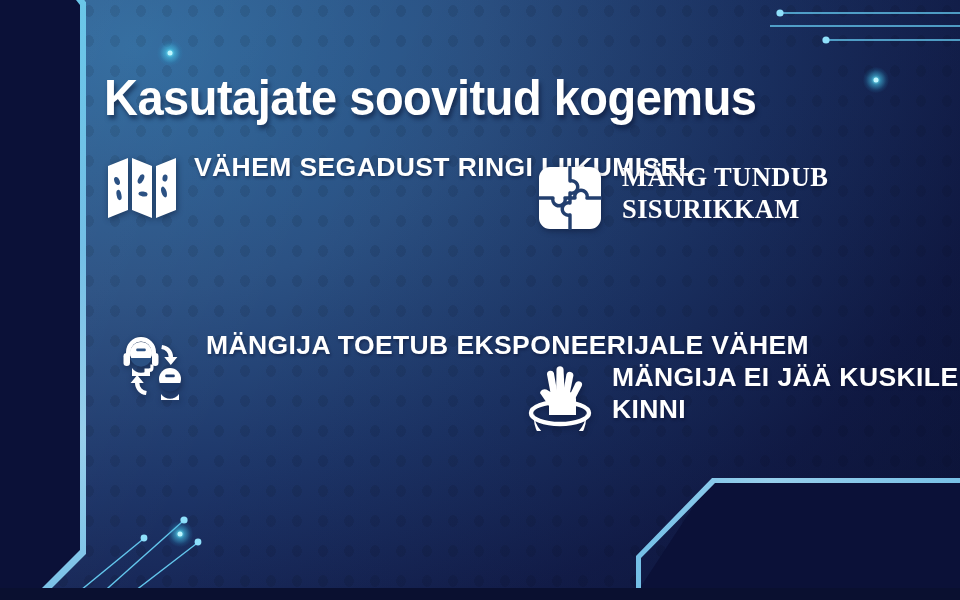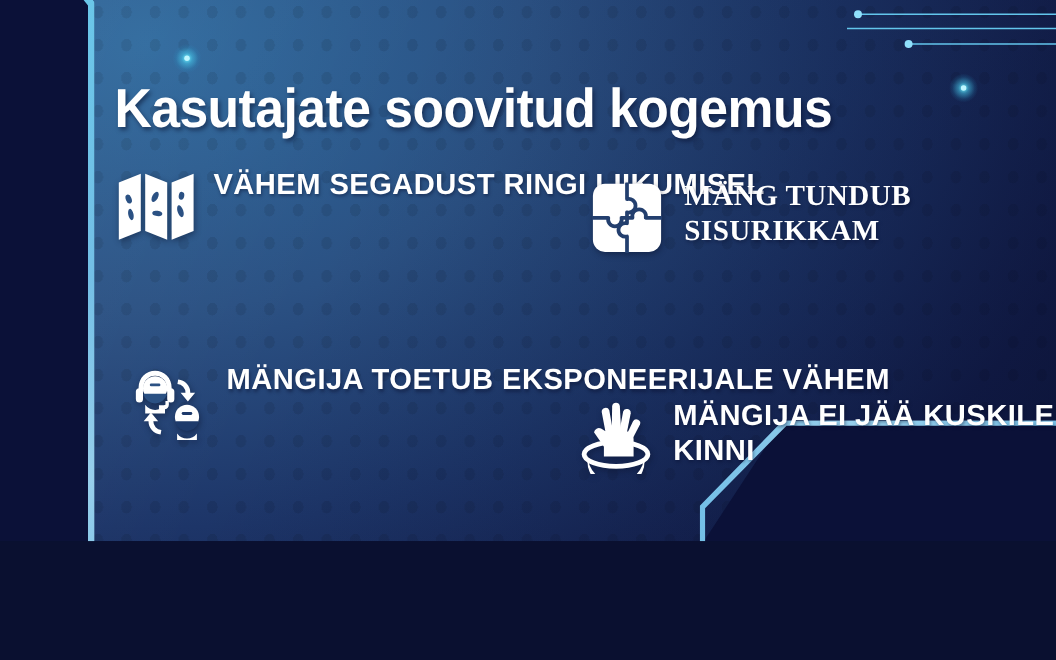--- a/index.html
+++ b/index.html
@@ -3,21 +3,21 @@
 <meta charset="utf-8">
 <style>
   html, body {
     margin: 0;
     padding: 0;
     background: #0a1030;
   }
   #slide {
     position: relative;
     width: 960px;
-    height: 492px;
+    height: 588px;
     overflow: hidden;
     font-family: "Liberation Sans", sans-serif;
     background: #152a57;
   }
 
   
   .bg-base {
     position: absolute;
     inset: 0;
     background:

